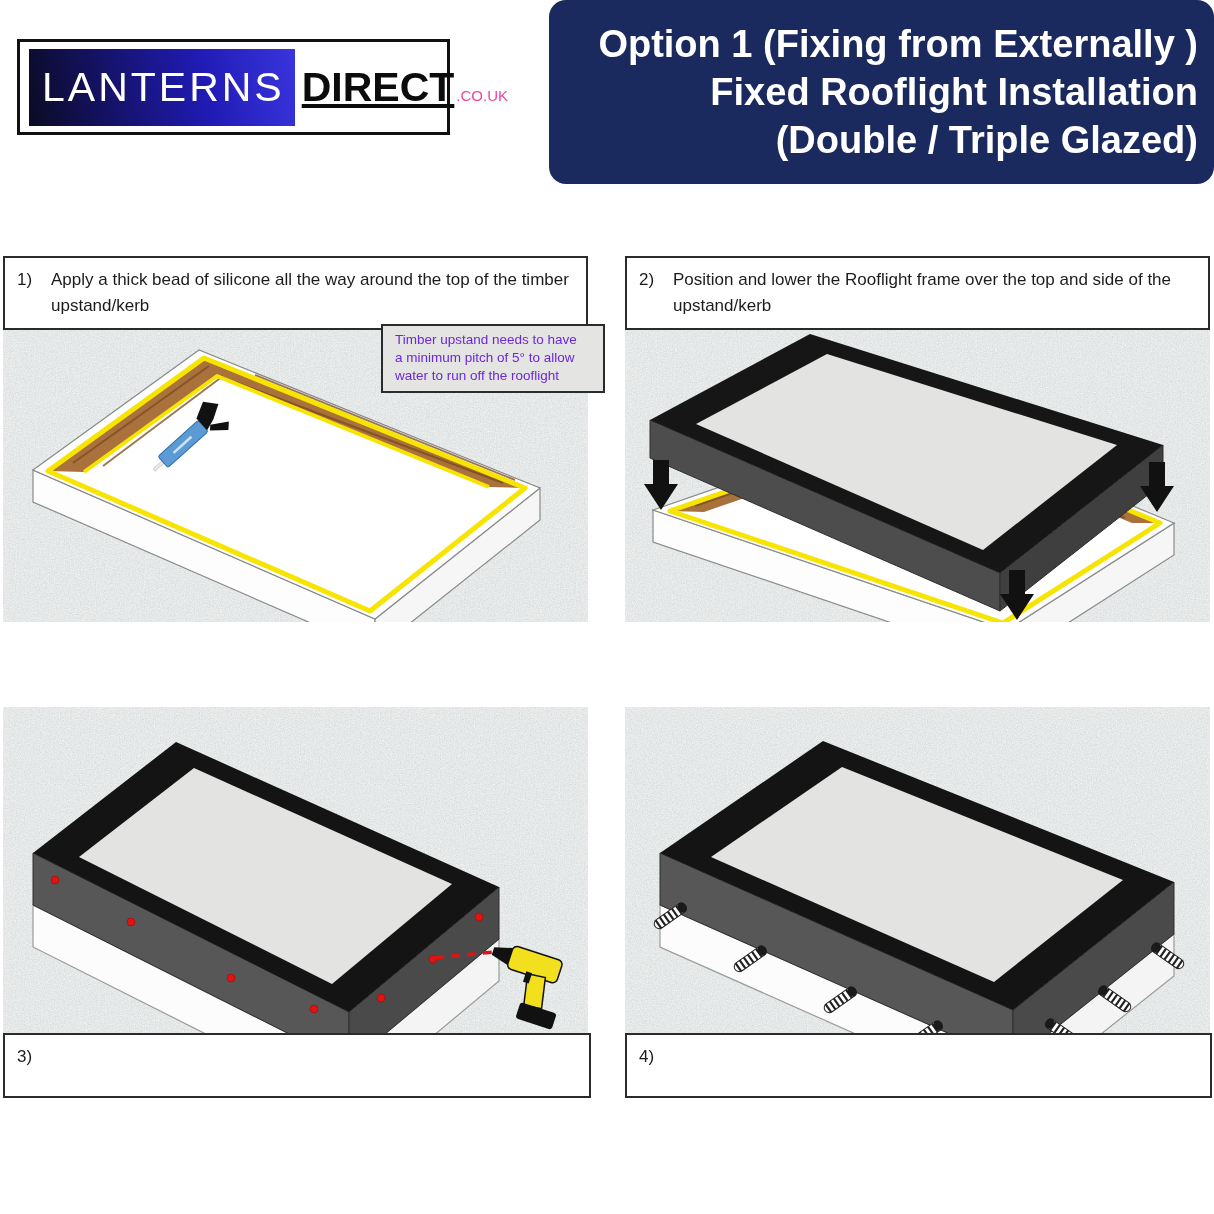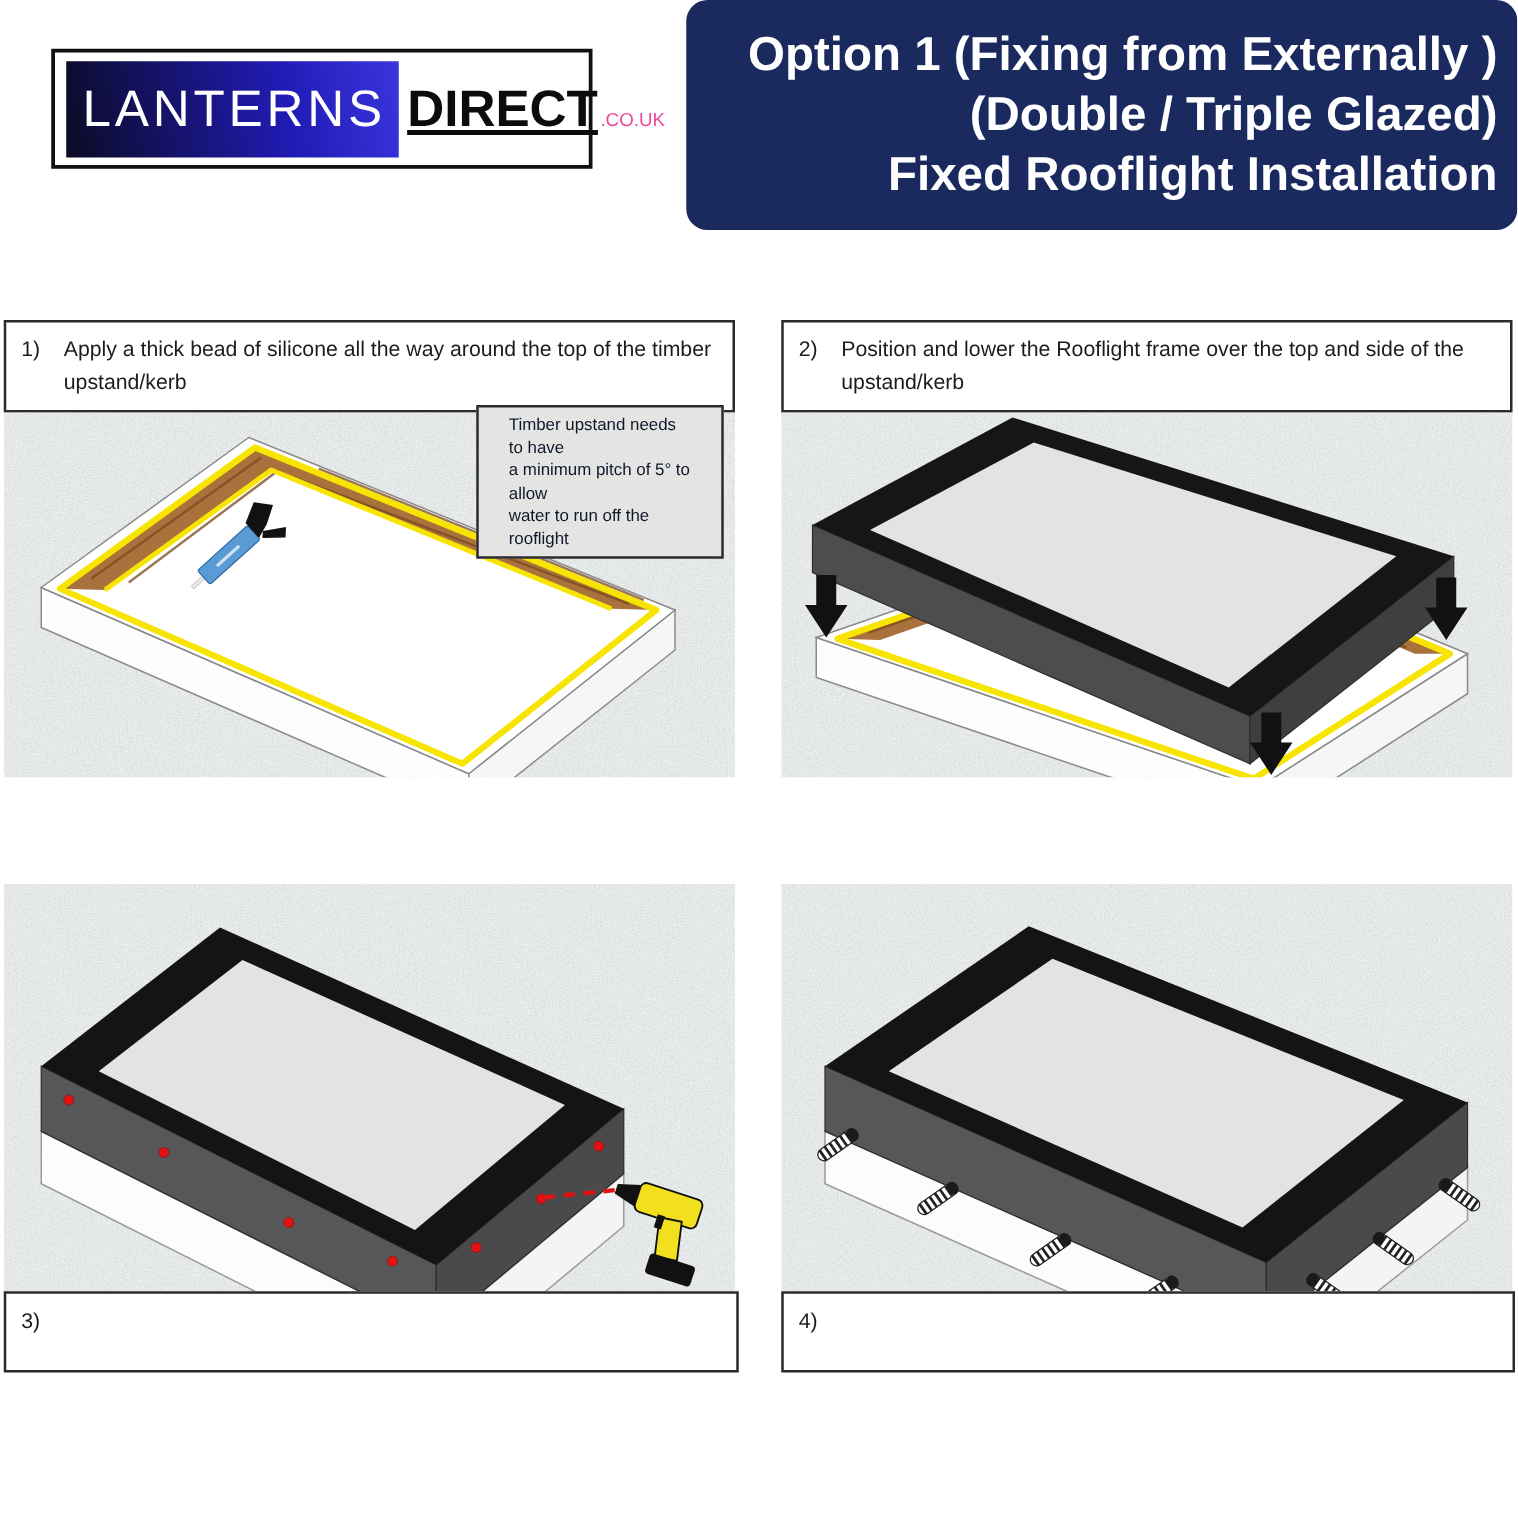--- a/index.html
+++ b/index.html
@@ -1,20 +1,20 @@
 <!DOCTYPE html>
 <html><head>
 <meta charset="utf-8">
 <style>
   html,body{margin:0;padding:0;background:#fff;font-family:"Liberation Sans",sans-serif;}
   .page{position:relative;width:1214px;height:1214px;background:#ffffff;overflow:hidden;}
 
   
   .logo{position:absolute;left:17px;top:39px;width:433px;height:96px;border:3px solid #111;
-        background:#fff;box-sizing:border-box;display:flex;align-items:center;padding-left:9px;margin-left:24px;}
+        background:#fff;box-sizing:border-box;display:flex;align-items:center;padding-left:9px;}
   .logo-blue{background:linear-gradient(78deg,#0b0b24 0%,#201bb4 65%,#3a35dd 100%);
         color:#fff;font-size:41px;letter-spacing:3px;font-weight:400;padding:18px 10px 18px 13px;line-height:1;}
   .logo-right{display:flex;align-items:baseline;}
   .logo-direct{font-weight:800;font-size:41px;color:#0c0c0c;margin-left:7px;line-height:1;text-decoration:underline;}
   .logo-suffix{font-size:15px;font-weight:400;color:#ec4899;margin-left:2px;text-transform:uppercase;}
 
   
   .banner{position:absolute;left:549px;top:0;width:665px;height:184px;background:#1b2a5e;
         box-sizing:border-box;padding:21px 16px 0 0;text-align:right;color:#fff;
         font-size:38px;font-weight:bold;line-height:1.26;border-radius:17px;}
@@ -23,43 +23,43 @@
   .stepbox{position:absolute;background:#fff;border:2px solid #2b2b2b;box-sizing:border-box;
         display:flex;padding:9px 10px 0 12px;font-size:17px;color:#1c1c1c;line-height:1.55;}
   .stepnum{width:34px;flex:0 0 34px;}
   .steptext{flex:1;}
 
   
   .illus{position:absolute;overflow:hidden;}
   .illus svg{position:absolute;left:0;top:0;width:100%;height:100%;}
 
   
-  .callout{position:absolute;left:381px;top:324px;width:198px;background:#e4e4e3;border:2px solid #2b2b2b;
-        box-sizing:border-box;padding:5px 24px;font-size:13.5px;line-height:1.35;color:#0f172a;
+  .callout{position:absolute;left:381px;top:324px;width:224px;background:#e4e4e3;border:2px solid #2b2b2b;
+        box-sizing:border-box;padding:5px 12px;font-size:13.5px;line-height:1.35;color:#6d28d9;
         white-space:pre-line;z-index:5;}
 </style>
 </head>
 <body>
 
 <div class="page">
 
   <div class="logo">
     <div class="logo-blue">
       <span>LANTERNS</span>
     </div>
     <div class="logo-right">
       <span class="logo-direct">DIRECT</span>
       <span class="logo-suffix">.co.uk</span>
     </div>
   </div>
 
   <div class="banner">
     <div>Option 1 (Fixing from Externally )</div>
+    <div>Fixed Rooflight Installation</div>
     <div>(Double / Triple Glazed)</div>
-    <div>Fixed Rooflight Installation</div>
   </div>
 
   <div class="stepbox" style="left:3px;top:256px;width:585px;height:74px;">
     <div class="stepnum">1)</div>
     <div class="steptext">Apply a thick bead of silicone all the way around the top of the timber upstand/kerb</div>
   </div>
 
   <div class="stepbox" style="left:625px;top:256px;width:585px;height:74px;">
     <div class="stepnum">2)</div>
     <div class="steptext">Position and lower the Rooflight frame over the top and side of the upstand/kerb</div>

